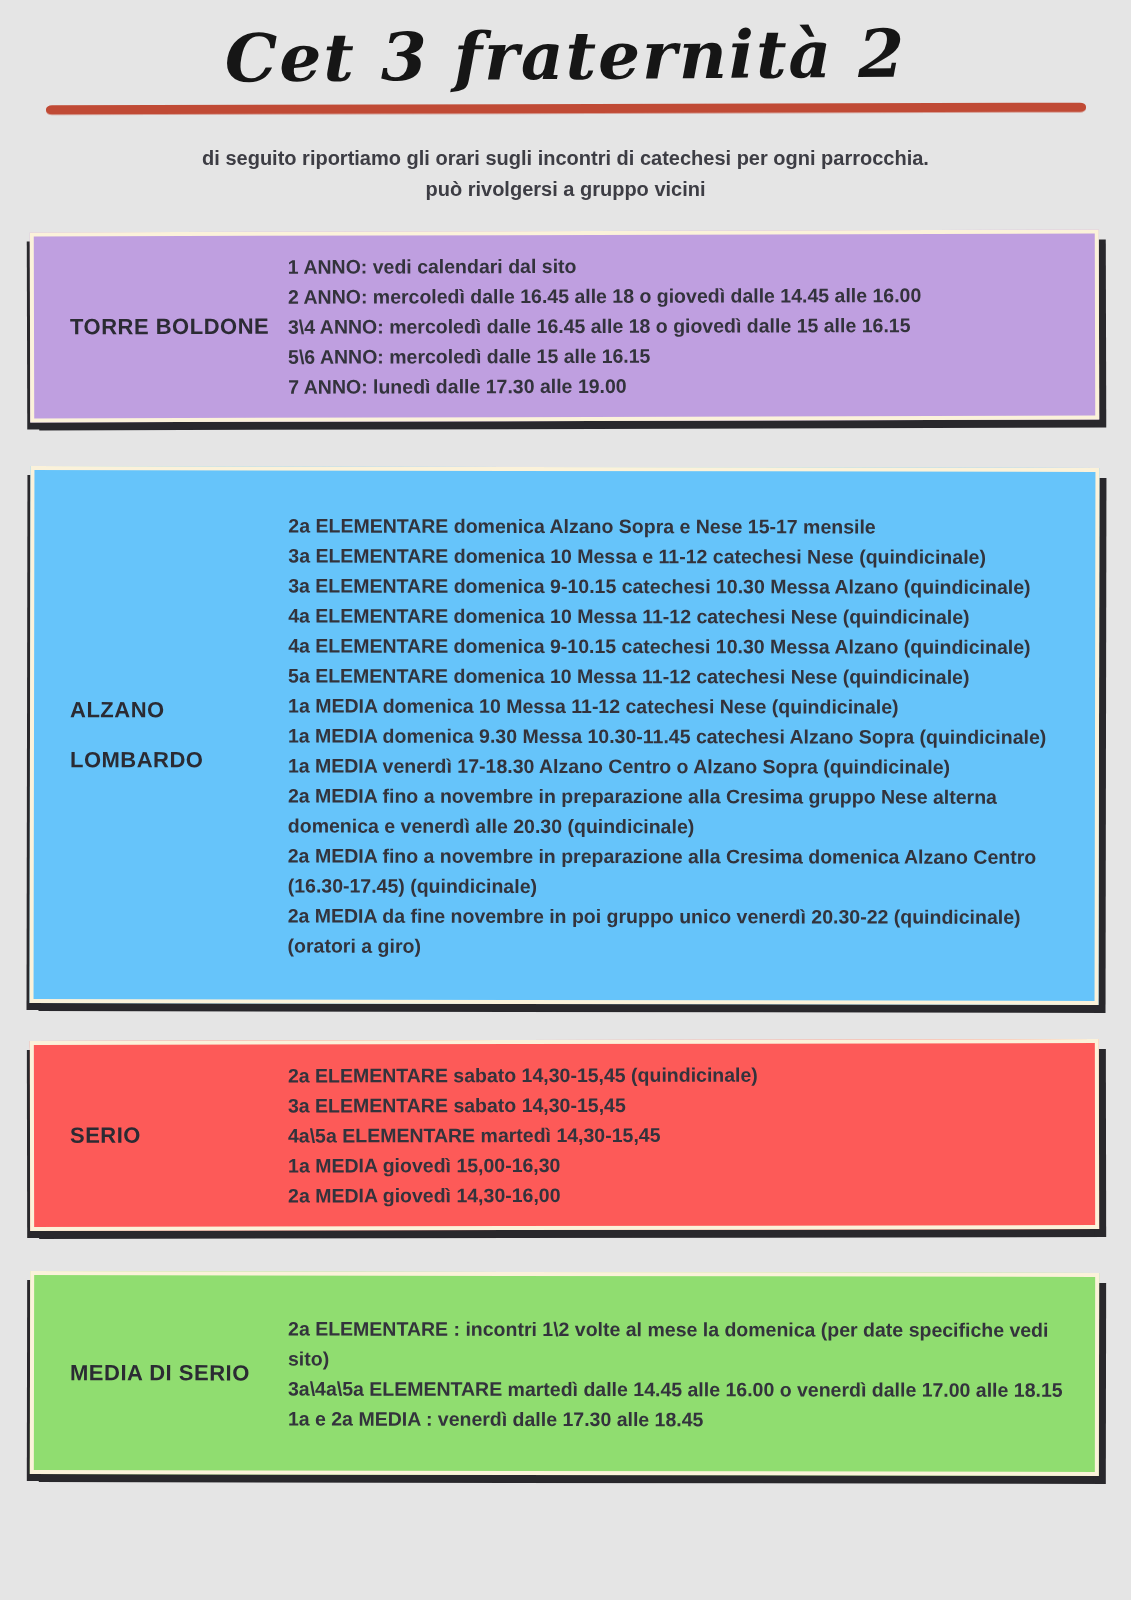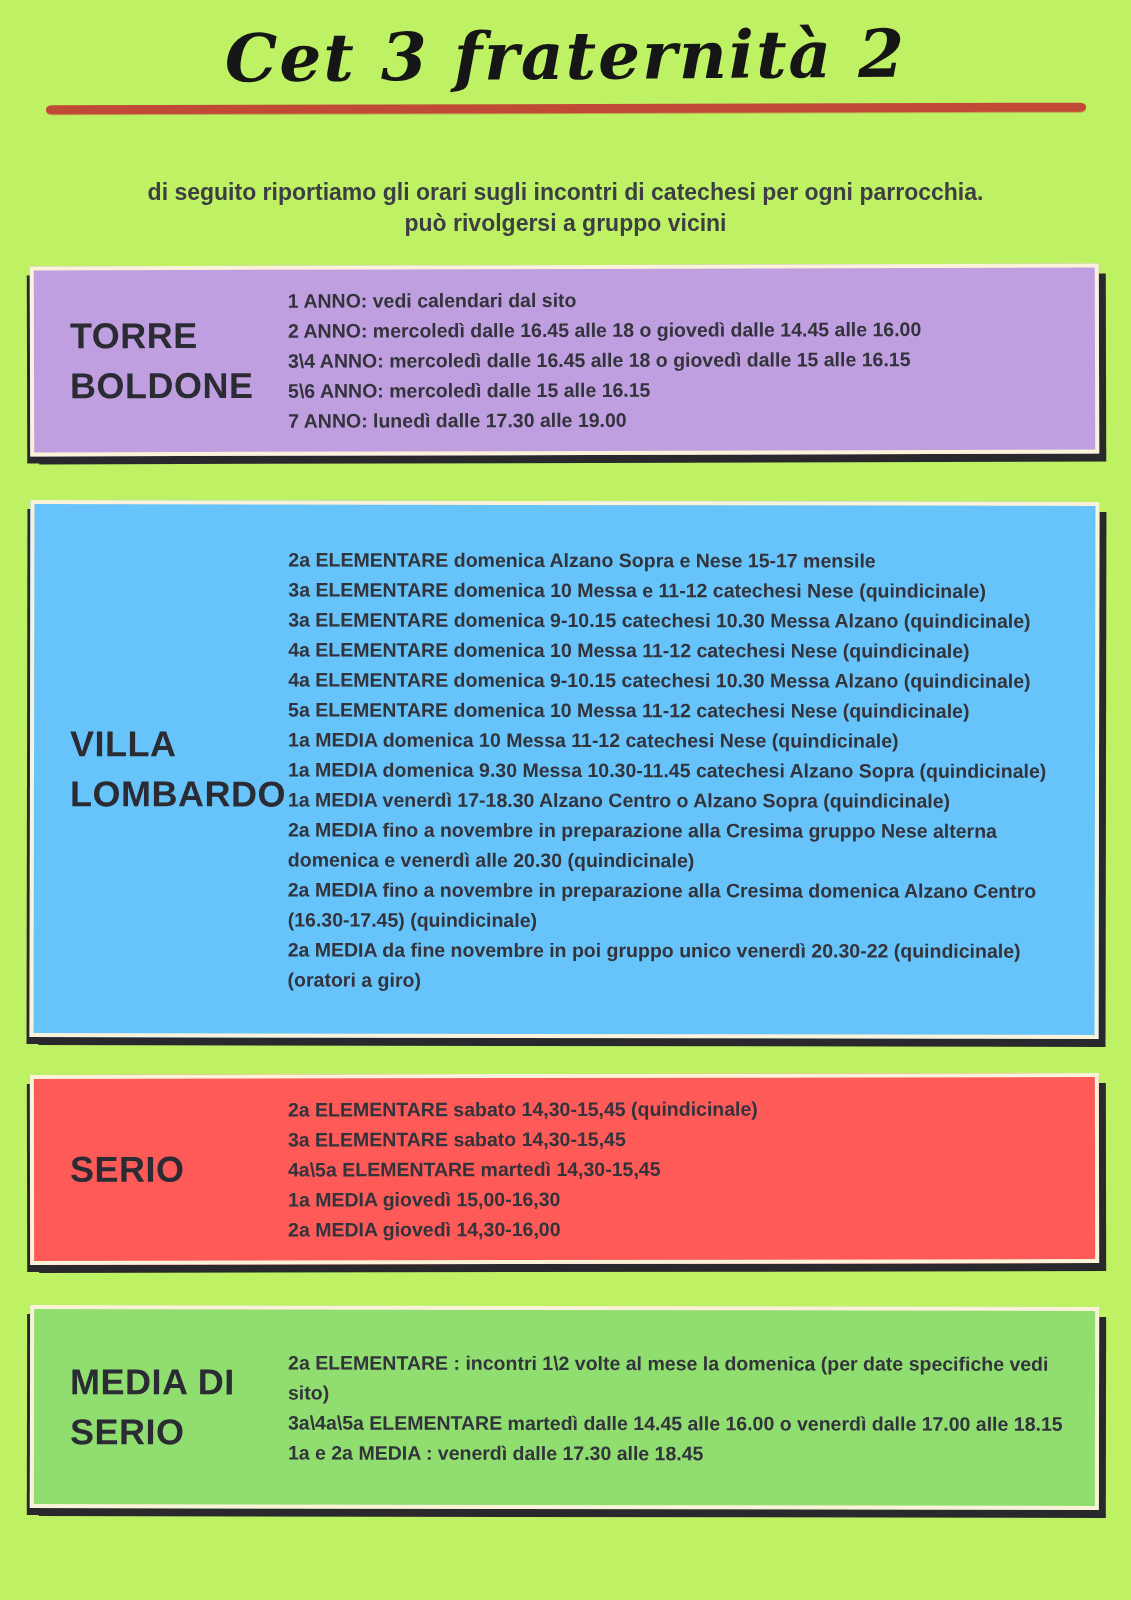--- a/index.html
+++ b/index.html
@@ -5,21 +5,21 @@
   html, body { margin: 0; padding: 0; }
   body {
     width: 1131px;
     font-family: "Liberation Sans", sans-serif;
     -webkit-font-smoothing: antialiased;
   }
   .page {
     position: relative;
     width: 1131px;
     height: 1600px;
-    background: #bef264;
+    background: #e5e5e5;
     overflow: hidden;
   }
 
   
   .title {
     margin-top: 14px;
     text-align: center;
     font-family: "DejaVu Serif", serif;
     font-style: italic;
     font-weight: 700;
@@ -32,24 +32,24 @@
   .brush-line {
     width: 1040px;
     height: 9px;
     margin: 4px auto 0 auto;
     background: #c04a35;
     border-radius: 6px / 4px;
     transform: rotate(-0.15deg);
     box-shadow: 0 1px 0 rgba(192,74,53,0.45);
   }
   .intro {
-    margin-top: 64px;
+    margin-top: 30px;
     text-align: center;
     font-weight: 700;
-    font-size: 23px;
+    font-size: 20px;
     line-height: 31px;
     color: #3d3d44;
   }
 
   
   .card {
     position: relative;
     box-sizing: border-box;
     margin-left: 30px;
     margin-right: 32px;
@@ -60,21 +60,21 @@
     padding: 16px 20px 16px 36px;
   }
   .card-purple { background: #bf9fe0; margin-top: 26px; min-height: 182px; transform: rotate(-0.15deg); }
   .card-blue   { background: #66c4fa; margin-top: 46px; min-height: 537px; transform: rotate(0.1deg); }
   .card-red    { background: #fd5a58; margin-top: 36px; min-height: 172px; transform: rotate(-0.1deg); }
   .card-green  { background: #90dd70; margin-top: 42px; min-height: 203px; transform: rotate(0.1deg); }
 
   .card-heading {
     flex: 0 0 218px;
     font-weight: 700;
-    font-size: 36px;
+    font-size: 22px;
     line-height: 50px;
     letter-spacing: 0.5px;
     color: #2b2b33;
   }
   .card-lines {
     flex: 1 1 auto;
     font-weight: 700;
     font-size: 19.5px;
     line-height: 30px;
     color: #33333c;
@@ -99,21 +99,21 @@
     <div class="card-lines">
       <div class="line">1 ANNO: vedi calendari dal sito</div>
       <div class="line">2 ANNO: mercoledì dalle 16.45 alle 18 o giovedì dalle 14.45 alle 16.00</div>
       <div class="line">3\4 ANNO: mercoledì dalle 16.45 alle 18 o giovedì dalle 15 alle 16.15</div>
       <div class="line">5\6 ANNO: mercoledì dalle 15 alle 16.15</div>
       <div class="line">7 ANNO: lunedì dalle 17.30 alle 19.00</div>
     </div>
   </div>
 
   <div class="card card-blue">
-    <div class="card-heading">VILLA LOMBARDO</div>
+    <div class="card-heading">ALZANO LOMBARDO</div>
     <div class="card-lines">
       <div class="line">2a ELEMENTARE domenica Alzano Sopra e Nese 15-17 mensile</div>
       <div class="line">3a ELEMENTARE domenica 10 Messa e 11-12 catechesi Nese (quindicinale)</div>
       <div class="line">3a ELEMENTARE domenica 9-10.15 catechesi 10.30 Messa Alzano (quindicinale)</div>
       <div class="line">4a ELEMENTARE domenica 10 Messa 11-12 catechesi Nese (quindicinale)</div>
       <div class="line">4a ELEMENTARE domenica 9-10.15 catechesi 10.30 Messa Alzano (quindicinale)</div>
       <div class="line">5a ELEMENTARE domenica 10 Messa 11-12 catechesi Nese (quindicinale)</div>
       <div class="line">1a MEDIA domenica 10 Messa 11-12 catechesi Nese (quindicinale)</div>
       <div class="line">1a MEDIA domenica 9.30 Messa 10.30-11.45 catechesi Alzano Sopra (quindicinale)</div>
       <div class="line">1a MEDIA venerdì 17-18.30 Alzano Centro o Alzano Sopra (quindicinale)</div>

